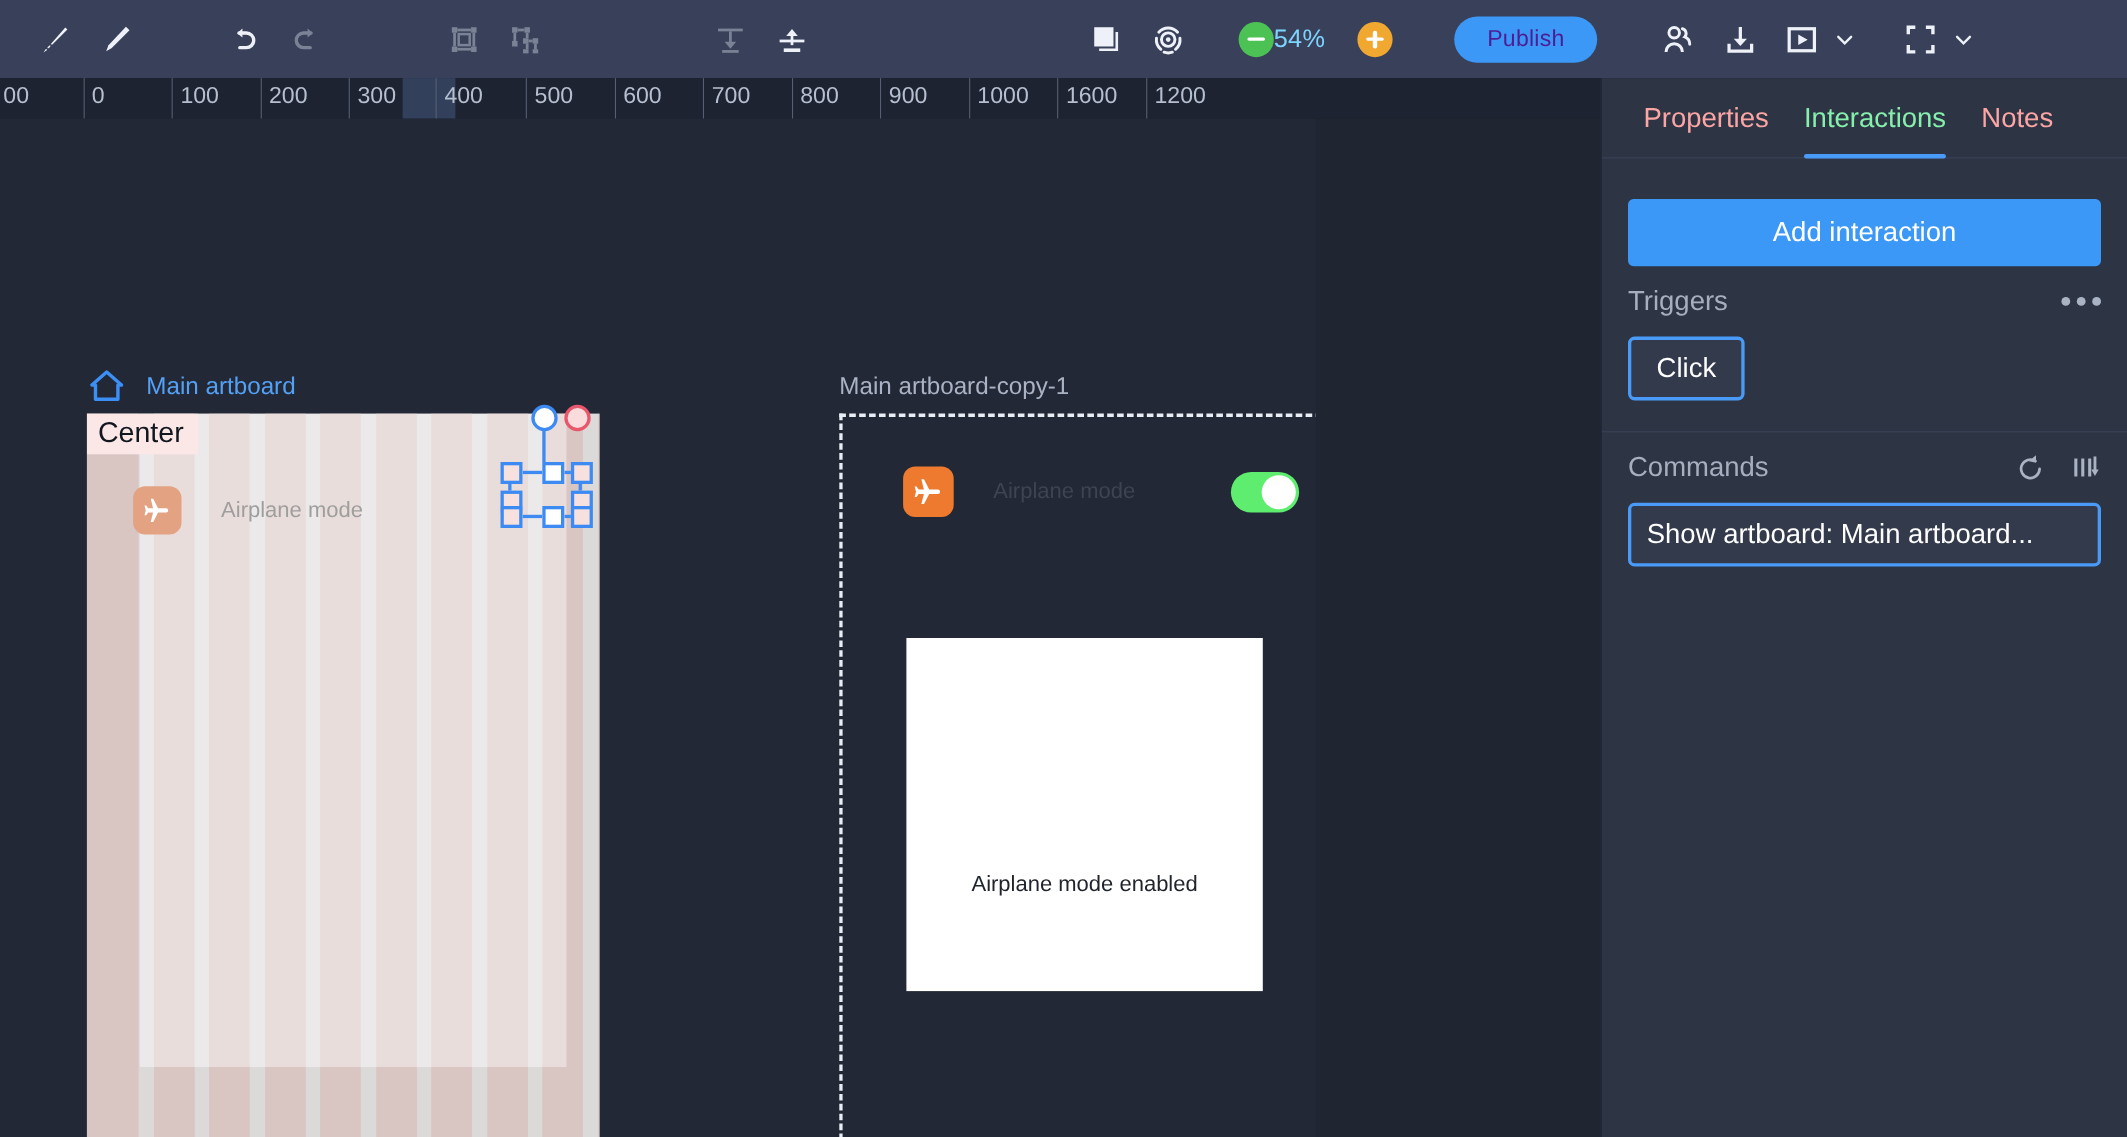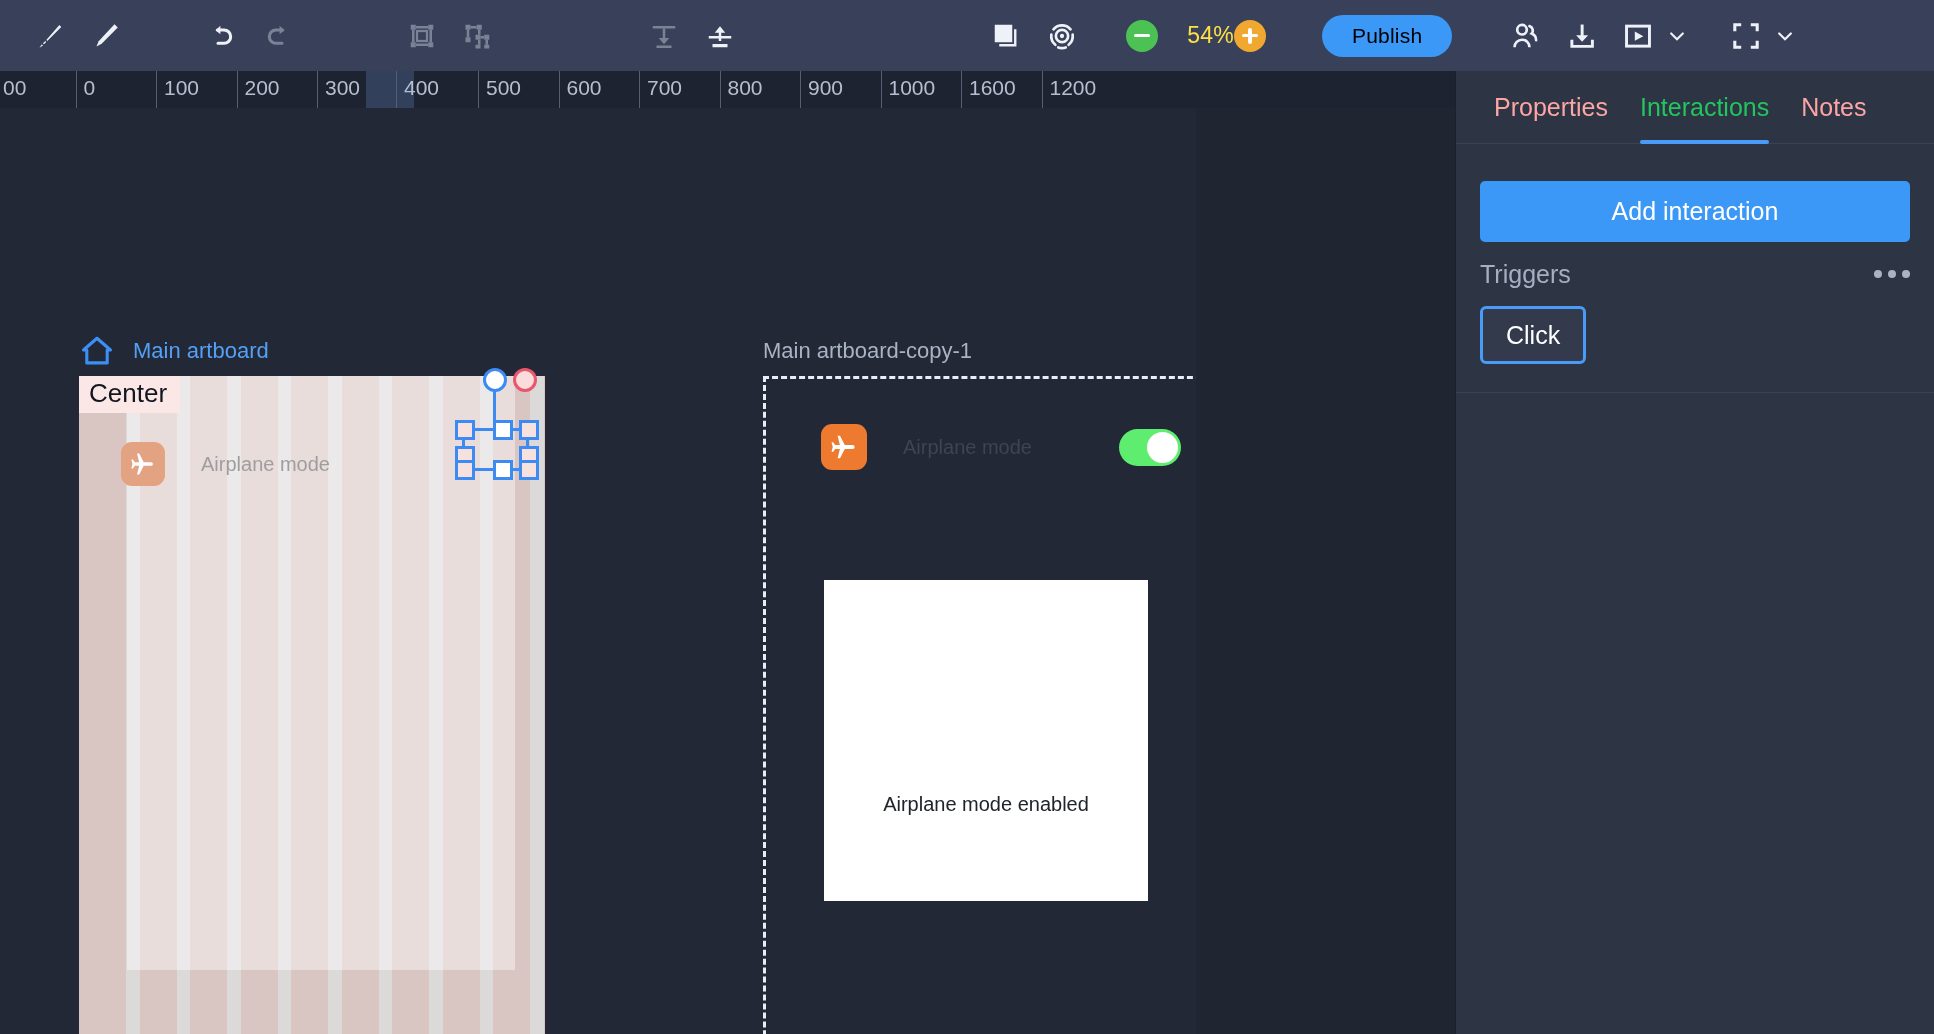--- a/index.html
+++ b/index.html
@@ -27,25 +27,25 @@
 
   .zoom-circle{
     width:32px;height:32px;border-radius:50%;
     display:flex;align-items:center;justify-content:center;cursor:pointer;flex:none;
   }
   .zoom-minus{ background:#4CC254; }
   .zoom-plus{ background:#F0A830; }
   .zoom-bar-h{ width:16px;height:3.4px;background:#fff;border-radius:2px;position:absolute;}
   .zoom-bar-v{ width:3.4px;height:16px;background:#fff;border-radius:2px;position:absolute;}
   .zoom-label{
-    color:#fde047; font-size:23px; width:76px; text-align:right; letter-spacing:.2px;
+    color:#7dd3fc; font-size:23px; width:76px; text-align:left; letter-spacing:.2px;
     user-select:none;
   }
   .publish{
-    background:#3C98F7; color:#000000; border:none; border-radius:21px;
+    background:#3C98F7; color:#4c1d95; border:none; border-radius:21px;
     height:42px; padding:0 30px; font-size:21px; font-family:"Liberation Sans",sans-serif;
     cursor:pointer; letter-spacing:.2px;
   }
   .chev{ width:22px;height:22px; display:flex;align-items:center;justify-content:center; cursor:pointer;}
 
   
   .ruler{
     position:absolute; left:0; top:71px; width:1455px; height:37px;
     background:#1d2330; overflow:hidden;
   }
@@ -153,21 +153,21 @@
     background:#2d3444; border-left:1px solid #1b212c;
   }
   .tabs{
     display:flex; align-items:center; height:73px; padding-left:22px; gap:0;
     border-bottom:1px solid #3a4256;
   }
   .tab{
     font-size:25px; color:#fca5a5; position:relative; height:73px; line-height:73px;
     padding:0 16px; cursor:pointer; user-select:none;
   }
-  .tab.active{ color:#22c55e; }
+  .tab.active{ color:#86efac; }
   .tab.active::after{
     content:""; position:absolute; left:16px; right:16px; bottom:0;
     height:4px; background:#4A9BF7; border-radius:2px;
   }
   .panel-body{ padding:0; }
   .add-btn{
     display:block; margin:37px auto 0; width:430px; height:61px;
     background:#3C98F7; color:#fff; border:none; border-radius:5px;
     font-size:25px; font-family:"Liberation Sans",sans-serif; cursor:pointer;
   }
@@ -495,17 +495,40 @@
                 <i></i>
                 <i></i>
             </span>
           </div>
         </div>
         <div class="pill">Click</div>
       </div>
 
       <div class="divider"></div>
 
+      <div class="sect">
+        <div class="sect-head">
+          <span class="sect-title">Commands</span>
+          <div class="sect-icons">
+            <span class="icon-btn">
+              <svg width="28" height="28" viewBox="0 0 24 24">
+                <path d="M19 13 a7.2 7.2 0 1 1 -3.2 -6" fill="none" stroke="#aab3c4" stroke-width="2.1" stroke-linecap="round"></path>
+                <path d="M16.2 2.4 L16.2 8.2 L10.6 7.2 Z" fill="#aab3c4"></path>
+              </svg>
+            </span>
+            <span class="icon-btn">
+              <svg width="28" height="28" viewBox="0 0 24 24">
+                <rect x="3.2" y="5" width="2.4" height="14" fill="#aab3c4"></rect>
+                <rect x="8.6" y="5" width="2.4" height="14" fill="#aab3c4"></rect>
+                <rect x="14" y="5" width="2.4" height="14" fill="#aab3c4"></rect>
+                <rect x="18.2" y="3.4" width="2.2" height="12" fill="#aab3c4"></rect>
+                <path d="M16.4 13.6 L19.3 18.6 L22.2 13.6 Z" fill="#aab3c4"></path>
+              </svg>
+            </span>
+          </div>
+        </div>
+        <div class="cmd-pill">Show artboard: Main artboard...</div>
+      </div>
 
     </div>
   </div>
 
 </div>
 
 </body></html>

